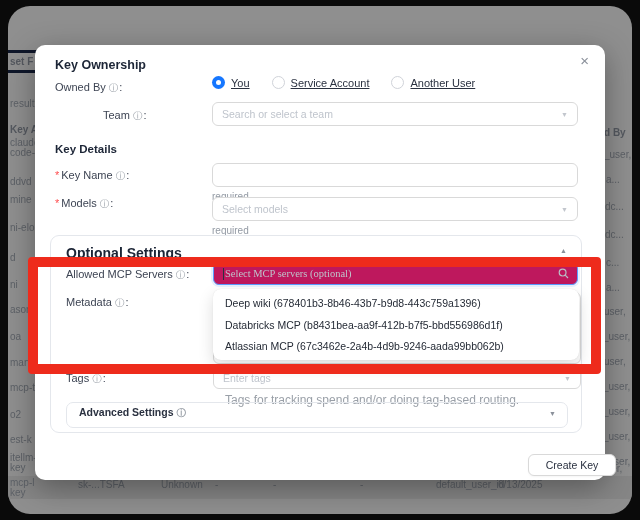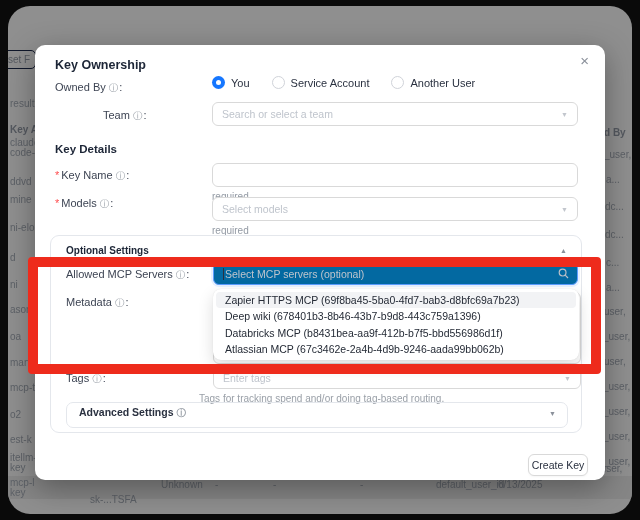--- a/index.html
+++ b/index.html
@@ -3,73 +3,73 @@
 <meta charset="utf-8">
 <style>
   html,body{margin:0;padding:0;background:#000;}
   .screen{position:relative;width:640px;height:520px;background:#0a0a0a;overflow:hidden;
           font-family:"Liberation Sans",sans-serif;}
   .frame{position:absolute;left:8px;top:6px;width:624px;height:508px;background:#8f8f8f;
          border-radius:22px;overflow:hidden;}
   
   .bg-frag{position:absolute;font-size:10px;color:#5d6167;white-space:nowrap;}
   .bg-frag.hdr{font-weight:700;color:#54585f;}
-  .bg-btn{position:absolute;border:1px solid #0f172a;border-radius:5px;padding:3px 5px;
-          font-size:10px;color:#54585f;white-space:nowrap;}
+  .bg-btn{position:absolute;border:3px solid #0f172a;border-radius:5px;padding:3px 5px;
+          font-size:10px;color:#54585f;white-space:nowrap;font-weight:bold;}
   .bg-band{position:absolute;left:0;top:470px;width:624px;height:23px;background:#868686;}
   
   .modal{position:absolute;left:27px;top:39px;width:570px;height:435px;background:#fff;
          border-radius:10px;box-shadow:0 8px 30px rgba(0,0,0,.35);}
   .m-title{position:absolute;left:20px;top:13px;font-size:12.5px;font-weight:700;color:#1c2536;}
   .m-close{position:absolute;right:16px;top:8px;font-size:15px;color:#8a909a;cursor:pointer;line-height:16px;}
   .lbl{position:absolute;left:20px;font-size:11px;color:#3d4453;white-space:nowrap;}
   .info{font-size:9.5px;color:#9aa0a8;margin:0 1px 0 3px;}
   .star{color:#ff4d4f;margin-right:2px;font-size:11px;}
   .sec-h{position:absolute;left:20px;font-size:11.5px;font-weight:700;color:#1c2536;}
   .field{position:absolute;left:177px;width:366px;height:24px;border:1px solid #d9d9d9;
          border-radius:6px;background:#fff;box-sizing:border-box;display:flex;align-items:center;
          padding:0 9px;font-size:10.5px;}
   .ph{color:#bfc4cc;white-space:nowrap;overflow:hidden;}
   .chev{position:absolute;right:9px;top:50%;transform:translateY(-50%);font-size:8px;color:#c2c6cd;}
   .req{position:absolute;left:177px;font-size:10px;color:#939aa4;}
   
-  .radio-row{position:absolute;left:177px;top:31px;display:flex;align-items:center;font-size:11px;color:#2a3140;}
+  .radio-row{position:absolute;left:177px;top:31px;display:flex;align-items:center;font-size:11px;color:#2a3140;text-decoration:underline;}
   .rdot{width:13px;height:13px;border-radius:50%;box-sizing:border-box;margin-right:6px;flex:0 0 auto;}
   .rdot.on{background:#1677ff;position:relative;}
   .rdot.on::after{content:"";position:absolute;left:4px;top:4px;width:5px;height:5px;border-radius:50%;background:#fff;}
   .rdot.off{background:#fff;border:1px solid #d0d3d9;}
   .rspace{width:22px;}
   
   .card{position:absolute;left:15px;top:190px;width:532px;height:198px;border:1px solid #e4e7ec;
         border-radius:9px;box-sizing:border-box;background:#fff;}
   .card .lbl{left:15px;}
-  .card-h{position:absolute;left:15px;top:9px;font-size:10px;font-weight:700;color:#1c2536;}
+  .card-h{position:absolute;left:15px;top:9px;font-size:14px;font-weight:700;color:#1c2536;}
   .card-chev{position:absolute;right:14px;top:11px;font-size:8px;color:#8a909a;}
   .mcp-select{position:absolute;left:162px;top:26px;width:365px;height:23px;border:1.5px solid #5c9dff;
-              border-radius:6px;box-sizing:border-box;background:#0369a1;display:flex;align-items:center;
-              padding:0 9px;font-size:10.5px;box-shadow:0 0 0 2px rgba(22,119,255,.10);}
+              border-radius:6px;box-sizing:border-box;background:#be185d;display:flex;align-items:center;
+              padding:0 9px;font-size:10.5px;box-shadow:0 0 0 2px rgba(22,119,255,.10);font-family:Liberation Serif, serif;}
   .cursor{width:1px;height:12px;background:#2a3140;margin-right:1px;}
   .search-ic{position:absolute;right:8px;top:5px;}
   .meta-area{position:absolute;left:162px;top:56px;width:368px;height:72px;border:1px solid #d9d9d9;
              border-radius:6px;box-sizing:border-box;background:#fff;}
   .dropdown{position:absolute;left:162px;top:53px;width:366px;height:71px;background:#fff;border-radius:8px;
             box-shadow:0 6px 16px rgba(0,0,0,.14),0 0 1px rgba(0,0,0,.12);padding:3px;box-sizing:border-box;
             display:flex;flex-direction:column;z-index:3;}
   .opt{flex:1;display:flex;align-items:center;padding:0 9px;font-size:10.5px;color:#252b36;
        border-radius:4px;white-space:nowrap;overflow:hidden;cursor:pointer;}
   .opt.active{background:#f2f3f5;}
   .tags-select{position:absolute;left:162px;top:131px;width:368px;height:22px;border:1px solid #d9d9d9;
                border-radius:6px;box-sizing:border-box;display:flex;align-items:center;padding:0 9px;font-size:10.5px;}
-  .tags-help{position:absolute;left:148px;top:157px;font-size:10px;color:#9aa0a8;white-space:nowrap;}
+  .tags-help{position:absolute;left:174px;top:157px;font-size:12px;color:#9aa0a8;white-space:nowrap;}
   .adv-box{position:absolute;left:15px;top:166px;width:502px;height:26px;border:1px solid #e4e7ec;
            border-radius:7px;box-sizing:border-box;}
   .adv-lbl{position:absolute;left:12px;top:3px;font-size:10.5px;font-weight:700;color:#2a3140;}
   .adv-chev{position:absolute;right:11px;top:7px;font-size:8px;color:#8a909a;}
   
-  .create-btn{position:absolute;left:493px;top:409px;width:60px;height:22px;border:1px solid #d9d9d9;
+  .create-btn{position:absolute;left:493px;top:409px;width:88px;height:22px;border:1px solid #d9d9d9;
               border-radius:6px;background:#fff;box-sizing:border-box;display:flex;align-items:center;
               justify-content:center;font-size:10.5px;color:#2a3140;cursor:pointer;
               box-shadow:0 1px 2px rgba(0,0,0,.04);}
   
   .red-box{position:absolute;left:20px;top:251px;width:573px;height:117px;box-sizing:border-box;
            border:10px solid #ee2b1c;border-radius:4px;z-index:9;pointer-events:none;}
 </style>
 </head>
 <body>
 
@@ -106,21 +106,21 @@
     <span class="bg-frag" style="left:598px;top:251px;">c...</span>
     <span class="bg-frag" style="left:598px;top:276px;">a...</span>
     <span class="bg-frag" style="left:596px;top:300px;">user,</span>
     <span class="bg-frag" style="left:595px;top:325px;">_user,</span>
     <span class="bg-frag" style="left:596px;top:350px;">user,</span>
     <span class="bg-frag" style="left:595px;top:375px;">_user,</span>
     <span class="bg-frag" style="left:595px;top:400px;">_user,</span>
     <span class="bg-frag" style="left:595px;top:425px;">_user,</span>
     <span class="bg-frag" style="left:595px;top:450px;">_user,</span>
 
-    <span class="bg-frag" style="left:70px;top:488px;margin-left:12px;">sk-...TSFA</span>
+    <span class="bg-frag" style="left:70px;top:473px;">sk-...TSFA</span>
     <span class="bg-frag" style="left:153px;top:473px;">Unknown</span>
     <span class="bg-frag" style="left:207px;top:473px;">-</span>
     <span class="bg-frag" style="left:265px;top:473px;">-</span>
     <span class="bg-frag" style="left:352px;top:473px;">-</span>
     <span class="bg-frag" style="left:428px;top:473px;">default_user_id</span>
     <span class="bg-frag" style="left:490px;top:473px;">6/13/2025</span>
     <span class="bg-frag" style="left:557px;top:457px;">default_user,</span>
 
     <div class="modal">
       <div class="m-title">Key Ownership</div>
@@ -182,21 +182,20 @@
               </svg>
           </span>
         </div>
 
         <div class="lbl" style="top:60px;">
           <span>Metadata</span><span class="info">ⓘ</span><span>:</span>
         </div>
         <div class="meta-area"></div>
 
         <div class="dropdown">
-          <div class="opt active">Zapier HTTPS MCP (69f8ba45-5ba0-4fd7-bab3-d8bfc69a7b23)</div>
           <div class="opt">Deep wiki (678401b3-8b46-43b7-b9d8-443c759a1396)</div>
           <div class="opt">Databricks MCP (b8431bea-aa9f-412b-b7f5-bbd556986d1f)</div>
           <div class="opt">Atlassian MCP (67c3462e-2a4b-4d9b-9246-aada99bb062b)</div>
         </div>
 
         <div class="lbl" style="top:136px;">
           <span>Tags</span><span class="info">ⓘ</span><span>:</span>
         </div>
         <div class="tags-select">
           <span class="ph">Enter tags</span>

